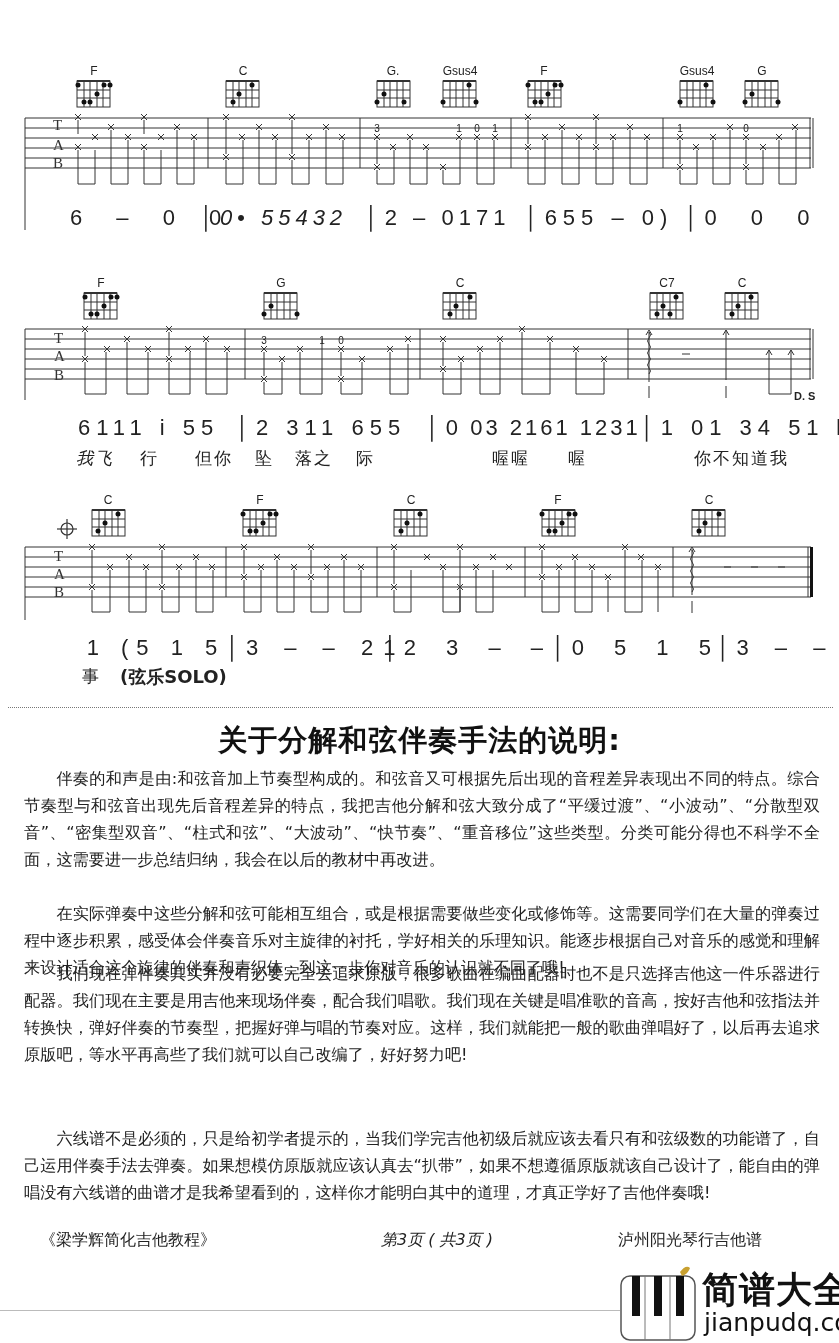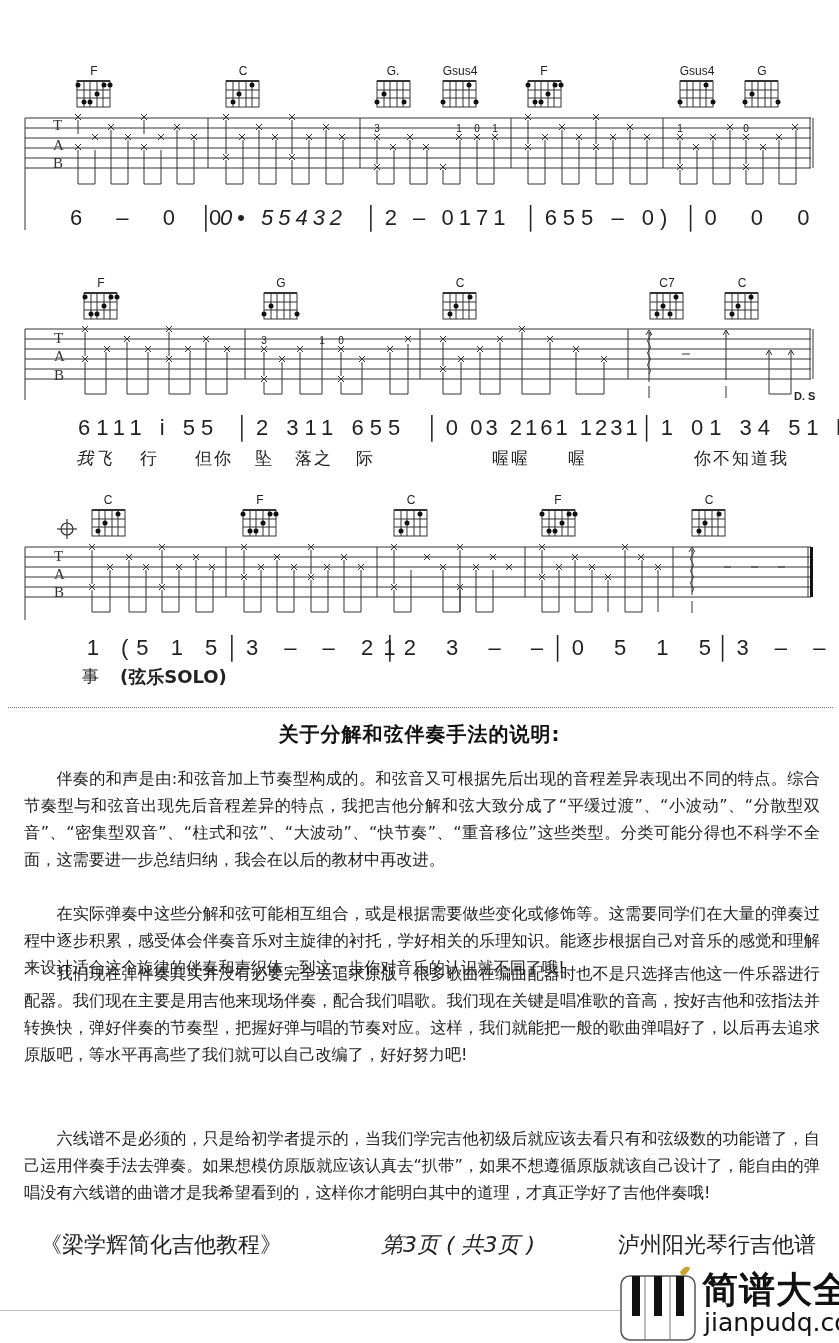--- a/index.html
+++ b/index.html
@@ -9,26 +9,26 @@
   .system { position: absolute; left: 0; width: 839px; }
   .tab-svg { position: absolute; left: 0; top: 0; }
 
   .jianpu { position: absolute; font-family: "Liberation Sans", sans-serif; font-size: 22px; color: #222; white-space: nowrap; }
   .lyrics { position: absolute; font-family: "DejaVu Sans", sans-serif; font-size: 17px; color: #222; white-space: nowrap; letter-spacing: 2px; }
   .lyric { position: absolute; }
 
   .sep-line { position: absolute; left: 8px; width: 825px; top: 707px; border-top: 1px dotted #777; }
 
   .section-title { position: absolute; left: 0; width: 839px; top: 721px; text-align: center;
-    font-family: "DejaVu Sans", sans-serif; font-weight: bold; font-size: 20px; letter-spacing: 1px; color: #111; }
+    font-family: "DejaVu Sans", sans-serif; font-weight: bold; font-size: 29px; letter-spacing: 1px; color: #111; }
 
   .para { position: absolute; left: 24px; width: 796px; font-family: "DejaVu Sans", sans-serif;
     font-size: 16.2px; line-height: 27px; color: #222; text-align: justify; text-indent: 2em; }
 
-  .footer { position: absolute; top: 1230px; font-family: "DejaVu Sans", sans-serif; font-size: 22px; color: #222; white-space: nowrap; }
+  .footer { position: absolute; top: 1230px; font-family: "DejaVu Sans", sans-serif; font-size: 16px; color: #222; white-space: nowrap; }
 
   .logo-line { position: absolute; left: 0; top: 1310px; width: 620px; border-top: 1px solid #bbb; }
   .logo { position: absolute; left: 618px; top: 1262px; width: 221px; height: 81px; }
   .logo-cn { position: absolute; left: 84px; top: 4px; font-family: "DejaVu Sans", sans-serif; font-size: 36px; font-weight: bold; color: #111; letter-spacing: 1px; white-space: nowrap; }
   .logo-en { position: absolute; left: 86px; top: 46px; font-family: "DejaVu Sans", sans-serif; font-size: 25px; color: #111; white-space: nowrap; }
 </style>
 </head>
 <body>
 
 <div class="system" style="top:0;height:250px;">

